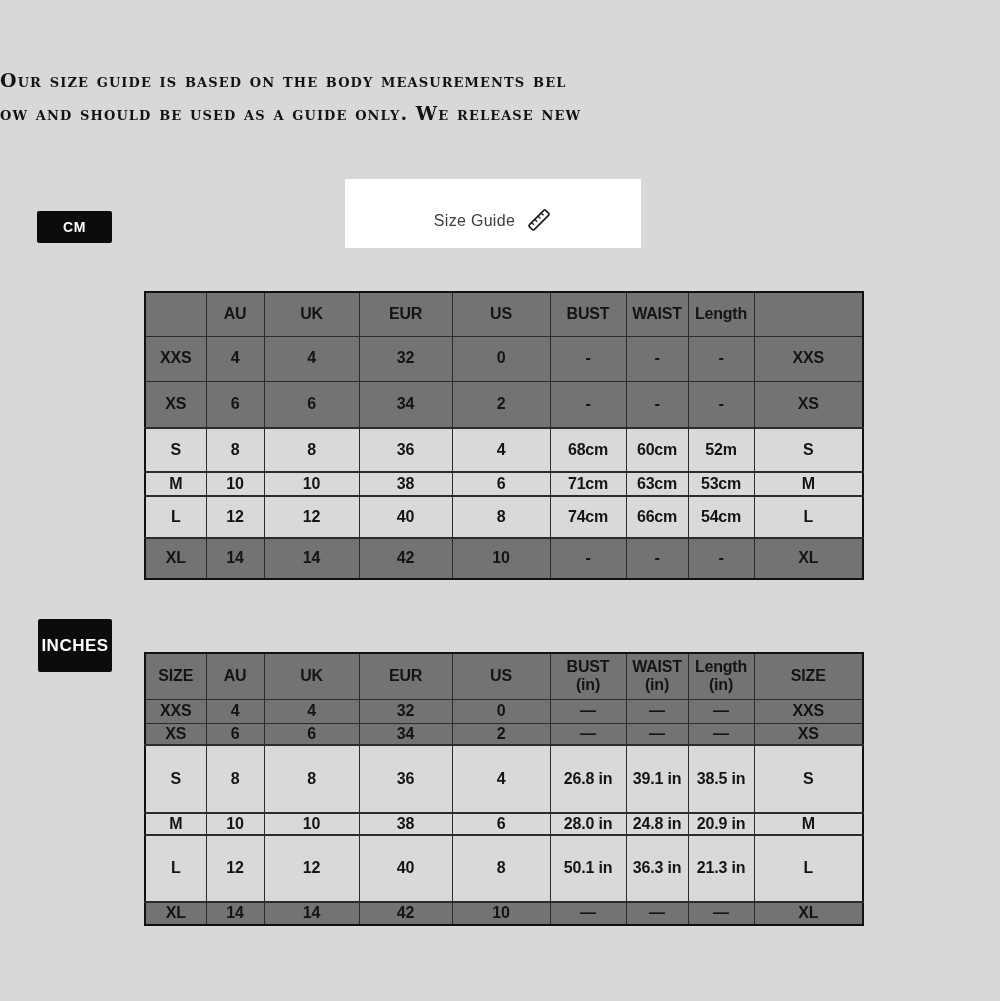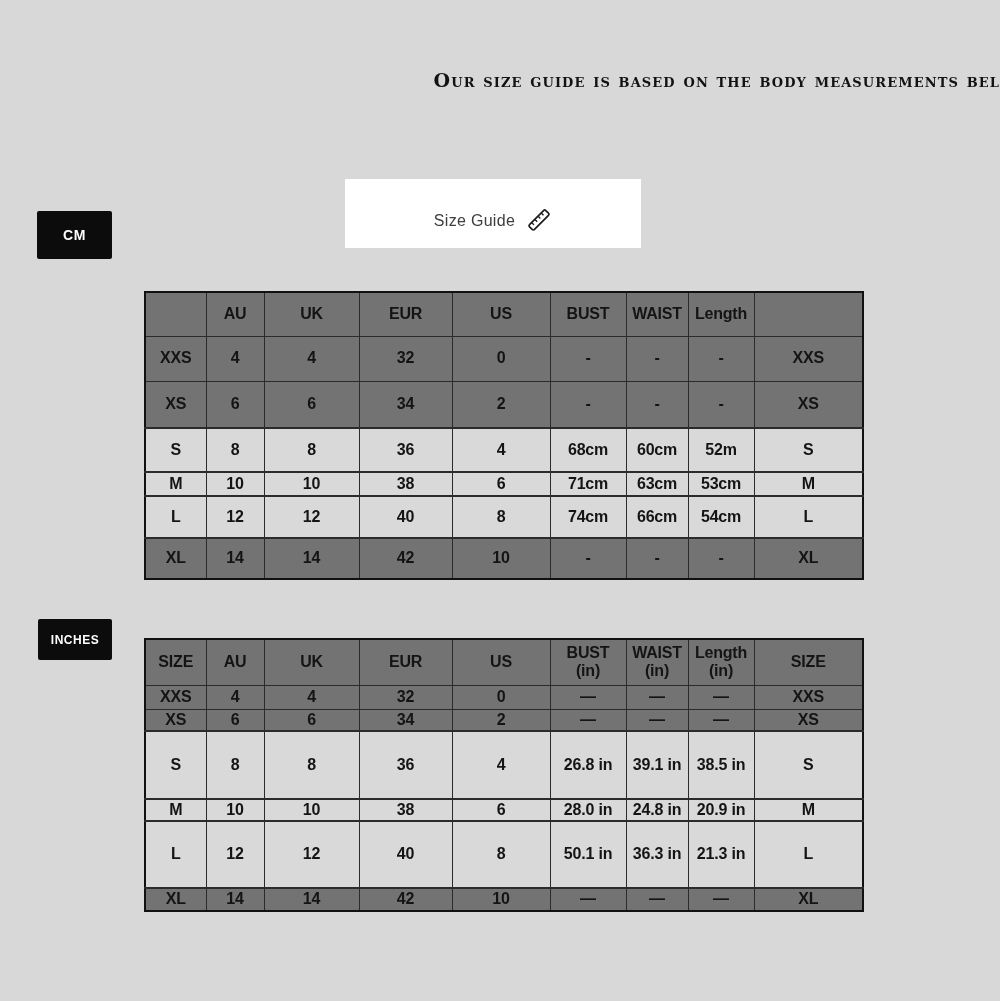--- a/index.html
+++ b/index.html
@@ -6,21 +6,21 @@
   .page{
     position:relative;
     width:1000px;height:1001px;
     background:#d8d8d8;
     overflow:hidden;
     font-family:"Liberation Sans", sans-serif;
   }
   
   .intro{
     position:absolute;top:64px;left:0;width:1000px;
-    text-align:right;
+    text-align:left;
     font-family:"DejaVu Serif", serif;
     font-variant:small-caps;
     font-weight:700;
     font-size:19px;
     letter-spacing:1.1px;
     color:#121212;
   }
   .intro p{margin:0;line-height:33px;}
   
   .size-guide-btn{
@@ -31,22 +31,22 @@
     font-family:"Liberation Sans", sans-serif;
     font-size:16px;color:#3d3d3d;letter-spacing:.3px;
   }
   .sg-icon{display:inline-flex;transform:translateY(-1px);}
   
   .unit-badge{
     position:absolute;background:#0c0c0c;color:#ffffff;
     display:flex;align-items:center;justify-content:center;
     font-weight:700;letter-spacing:.5px;border-radius:2px;
   }
-  .badge-cm{left:37px;top:211px;width:75px;height:48px;font-size:14px;}
-  .badge-inches{left:38px;top:619px;width:74px;height:41px;font-size:12px;}
+  .badge-cm{left:37px;top:211px;width:75px;height:32px;font-size:14px;}
+  .badge-inches{left:38px;top:619px;width:74px;height:53px;font-size:17px;}
   
   .size-table{
     position:absolute;left:144px;width:718px;
     table-layout:fixed;border-collapse:collapse;
     background:#737373;
     border:2px solid #111111;
     font-family:"Liberation Sans", sans-serif;
   }
   .size-table th,.size-table td{
     border:1px solid #2b2b2b;
@@ -67,36 +67,37 @@
   .size-table col.c8{width:109px}
   
   #cm-table{top:291px;}
   #cm-table thead tr{height:44px}
   #cm-table tbody tr:nth-child(1){height:45px}
   #cm-table tbody tr:nth-child(2){height:47px}
   #cm-table tbody tr:nth-child(3){height:44px}
   #cm-table tbody tr:nth-child(4){height:24px}
   #cm-table tbody tr:nth-child(5){height:42px}
   #cm-table tbody tr:nth-child(6){height:41px}
-  #inches-table{top:638px;}
+  #inches-table{top:652px;}
   #inches-table thead tr{height:46px}
   #inches-table tbody tr:nth-child(1){height:24px}
   #inches-table tbody tr:nth-child(2){height:22px}
   #inches-table tbody tr:nth-child(3){height:68px}
   #inches-table tbody tr:nth-child(4){height:22px}
   #inches-table tbody tr:nth-child(5){height:67px}
   #inches-table tbody tr:nth-child(6){height:23px}
 </style>
 </head>
 <body>
 
 <div class="page">
 
   <div class="intro">
     <p>Our size guide is based on the body measurements bel</p>
+    <p>ow and should be used as a guide only. We release new</p>
   </div>
 
   <button class="size-guide-btn">
     <span>Size Guide</span>
     <span class="sg-icon">
       <svg width="26" height="26" viewBox="0 0 26 26" aria-hidden="true">
         <g transform="rotate(-45 13 13)" fill="none" stroke="#1e1e1e" stroke-width="1.7">
           <rect x="1.5" y="9.5" width="23" height="7" rx="1.6"></rect>
           <path d="M6 9.5v3.4 M10.5 9.5v3.4 M15 9.5v3.4 M19.5 9.5v3.4" stroke-width="1.4"></path>
         </g>

